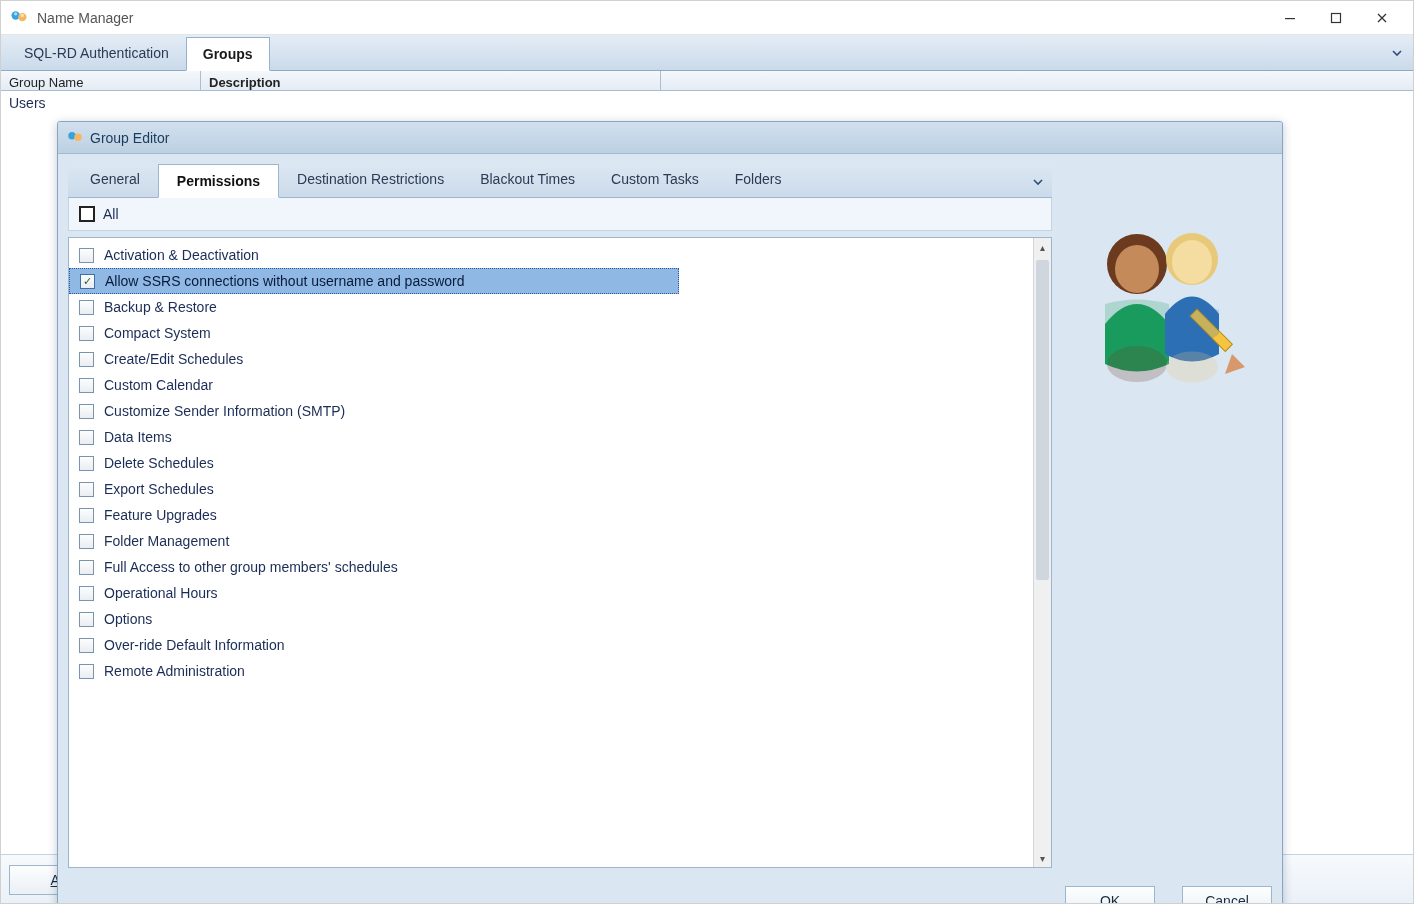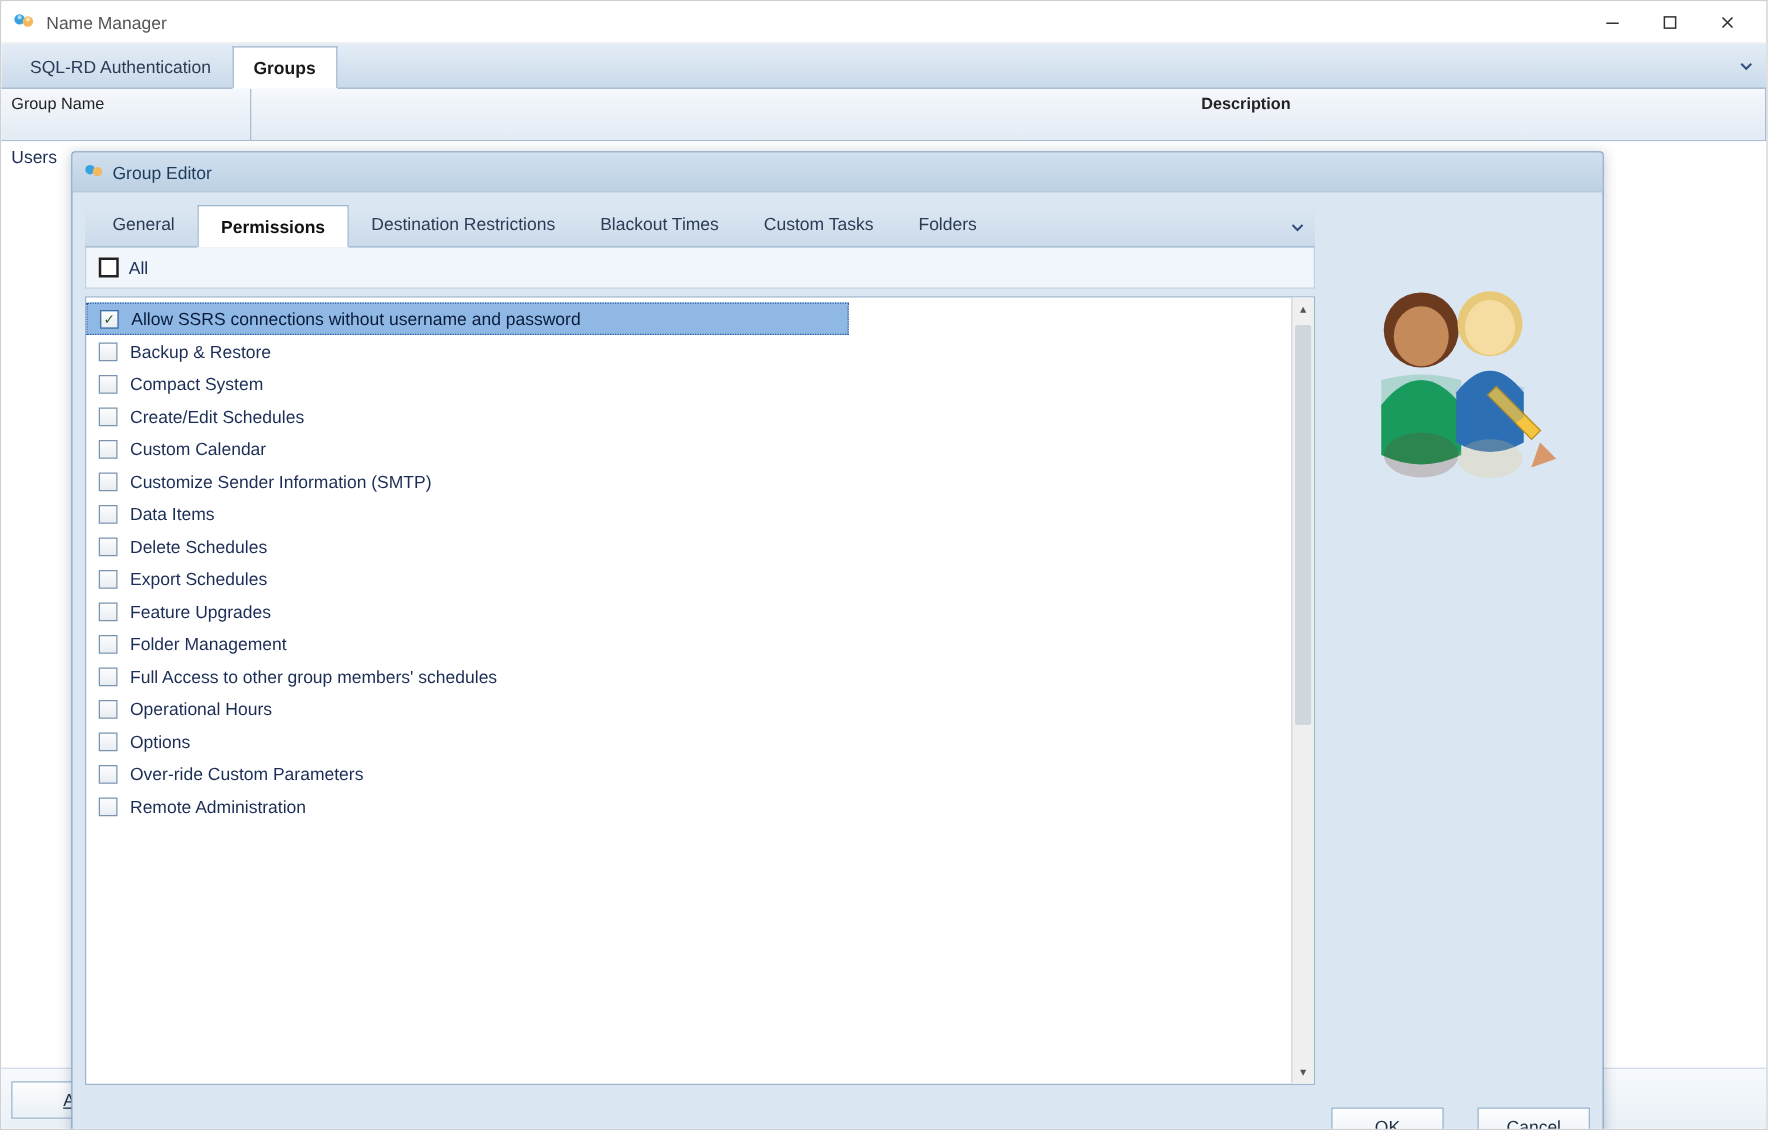--- a/index.html
+++ b/index.html
@@ -71,24 +71,23 @@
     top: 1px;
   }
   .toptabs .dropdown-arrow {
     position: absolute; right: 10px; top: 12px;
     color: #3a5a8a;
   }
 
   
   .colheaders {
     display: flex;
-    height: 42px;
+    height: 20px;
     background: linear-gradient(#f5f8fc, #e3ebf4);
     border-bottom: 1px solid #a9bdd3;
-    justify-content: space-between;
   }
   .colheader {
     border-right: 1px solid #a9bdd3;
     padding: 4px 8px;
     color: #222;
     font-size: 13px;
   }
   .colheader.c1 { width: 200px; }
   .colheader.c2 { width: 460px; font-weight: bold; }
 
@@ -387,20 +386,24 @@
               <path d="M2 4 L6 8 L10 4" fill="none" stroke="#2f4f7a" stroke-width="1.6"></path>
             </svg>
         </div>
       </div>
       <div class="allrow">
         <div class="chk"></div>
         <span>All</span>
       </div>
       <div class="perm-outer">
         <div class="perm-list" id="perm-ct">
+            <div class="perm-item">
+              <div class="cb"></div>
+              <span class="label">Activation &amp; Deactivation</span>
+            </div>
             <div class="perm-item sel" style="max-width: 610px;">
               <div class="cb">✓</div>
               <span class="label">Allow SSRS connections without username and password</span>
             </div>
             <div class="perm-item">
               <div class="cb"></div>
               <span class="label">Backup &amp; Restore</span>
             </div>
             <div class="perm-item">
               <div class="cb"></div>
@@ -445,21 +448,21 @@
             <div class="perm-item">
               <div class="cb"></div>
               <span class="label">Operational Hours</span>
             </div>
             <div class="perm-item">
               <div class="cb"></div>
               <span class="label">Options</span>
             </div>
             <div class="perm-item">
               <div class="cb"></div>
-              <span class="label">Over-ride Custom Parameters</span>
+              <span class="label">Over-ride Default Information</span>
             </div>
             <div class="perm-item">
               <div class="cb"></div>
               <span class="label">Remote Administration</span>
             </div>
           </div>
         <div class="perm-scroll">
           <div class="up">▴</div>
           <div class="thumb"></div>
           <div class="down">▾</div>

